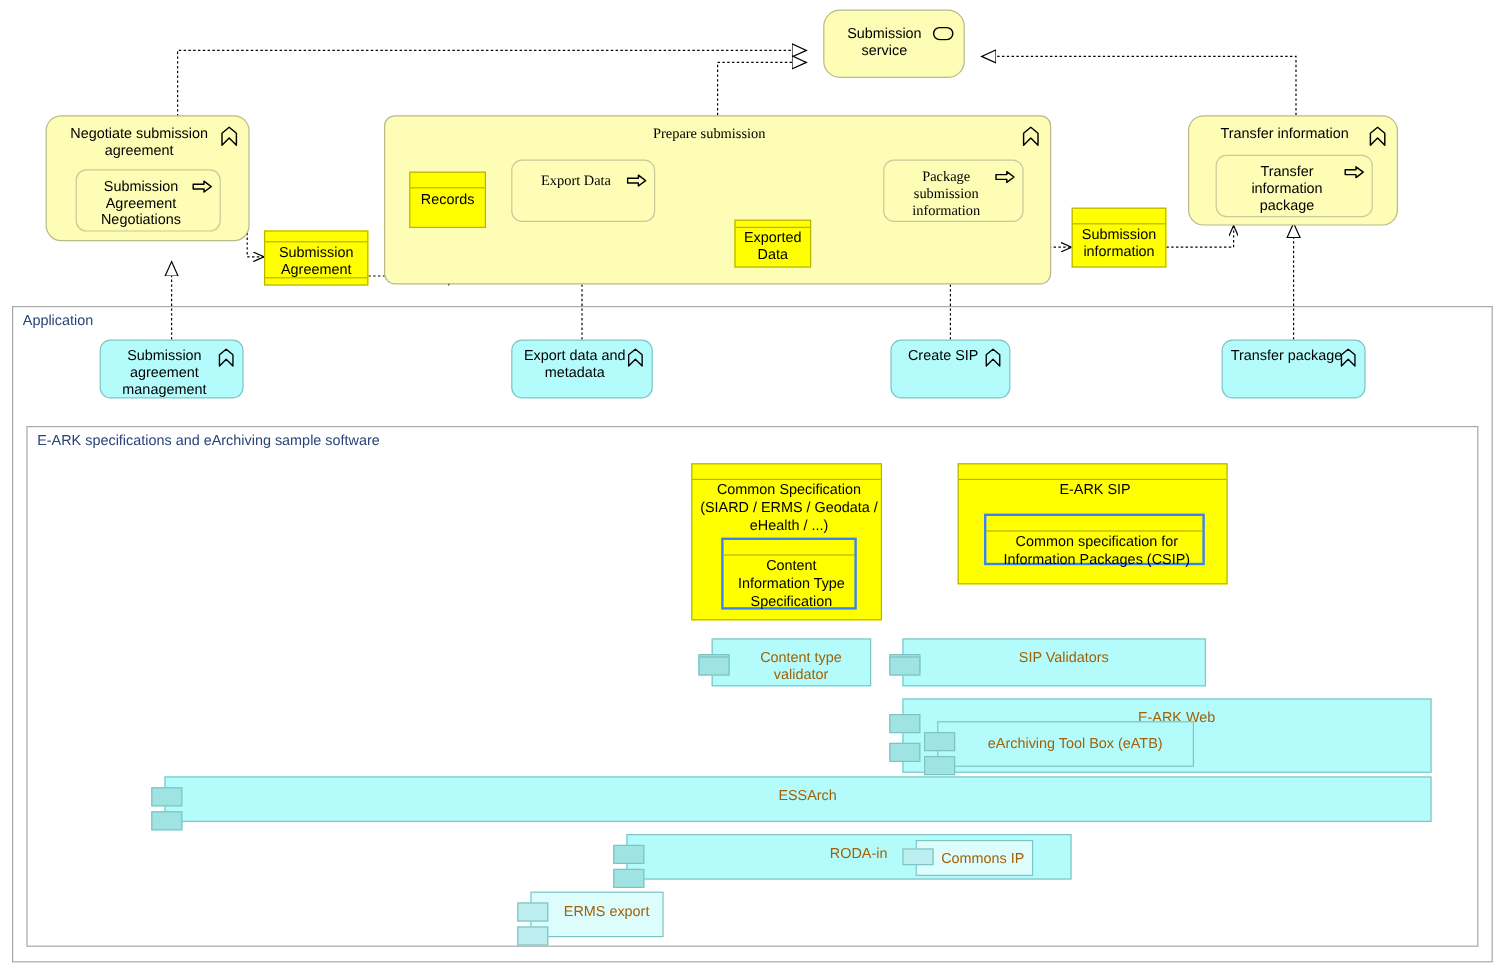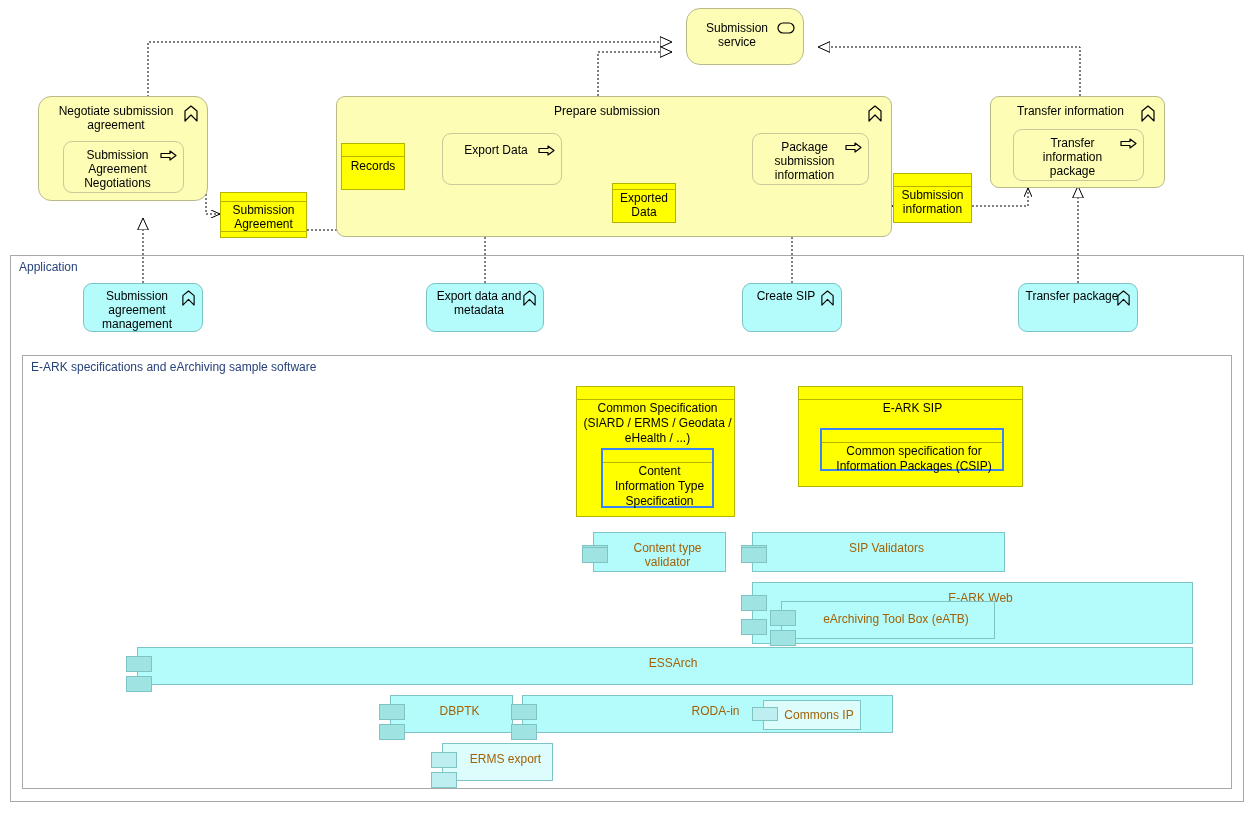--- a/index.html
+++ b/index.html
@@ -188,21 +188,21 @@
     <div class="abs biz-inner" style="left:24px;top:44px;width:121px;height:52px;">
       <div class="lbl" style="top:6px;left:6px;right:18px;">Submission Agreement Negotiations</div>
       <span class="ico" style="right:6px;top:8px;">
         <svg width="17" height="11" viewBox="0 0 17 11">
             <path d="M1,3.5 L10,3.5 L10,1 L16,5.5 L10,10 L10,7.5 L1,7.5 Z" fill="none" stroke="#000" stroke-width="1.2" stroke-linejoin="round"></path>
           </svg>
       </span>
     </div>
   </div>
 
-  <div class="abs biz" style="left:336px;top:96px;width:556px;height:141px;">
+  <div class="abs biz" style="left:320px;top:96px;width:556px;height:141px;font-family:Liberation Serif, serif;">
     <div class="lbl" style="top:7px;left:8px;right:22px;">Prepare submission</div>
     <span class="ico" style="right:8px;top:8px;">
       <svg width="16" height="17" viewBox="0 0 16 17">
           <path d="M2,16 L2,6 L8,1 L14,6 L14,16 L8,10 Z" fill="none" stroke="#000" stroke-width="1.2" stroke-linejoin="round"></path>
         </svg>
     </span>
 
     <div class="abs biz-inner" style="left:105px;top:36px;width:120px;height:52px;">
       <div class="lbl" style="top:9px;left:6px;right:18px;">Export Data</div>
       <span class="ico" style="right:6px;top:11px;">
@@ -215,21 +215,21 @@
     <div class="abs biz-inner" style="left:415px;top:36px;width:117px;height:52px;">
       <div class="lbl" style="top:6px;left:6px;right:18px;">Package submission information</div>
       <span class="ico" style="right:6px;top:8px;">
         <svg width="17" height="11" viewBox="0 0 17 11">
             <path d="M1,3.5 L10,3.5 L10,1 L16,5.5 L10,10 L10,7.5 L1,7.5 Z" fill="none" stroke="#000" stroke-width="1.2" stroke-linejoin="round"></path>
           </svg>
       </span>
     </div>
   </div>
 
-  <div class="abs biz" style="left:990px;top:96px;width:175px;height:92px;">
+  <div class="abs biz" style="left:990px;top:96px;width:175px;height:92px;border-radius:13px;">
     <div class="lbl" style="top:7px;left:8px;right:22px;">Transfer information</div>
     <span class="ico" style="right:8px;top:8px;">
       <svg width="16" height="17" viewBox="0 0 16 17">
           <path d="M2,16 L2,6 L8,1 L14,6 L14,16 L8,10 Z" fill="none" stroke="#000" stroke-width="1.2" stroke-linejoin="round"></path>
         </svg>
     </span>
     <div class="abs biz-inner" style="left:22px;top:32px;width:131px;height:52px;">
       <div class="lbl" style="top:6px;left:6px;right:18px;">Transfer information package</div>
       <span class="ico" style="right:6px;top:8px;">
         <svg width="17" height="11" viewBox="0 0 17 11">
@@ -344,25 +344,20 @@
       <div class="cname" style="left:16px;top:10px;">eArchiving Tool Box (eATB)</div>
     </div>
   </div>
 
   <div class="abs comp" style="left:137px;top:647px;width:1056px;height:38px;">
     <div class="tab t1" style="top:8px;"></div>
     <div class="tab t2" style="bottom:-8px;"></div>
     <div class="cname" style="left:16px;">ESSArch</div>
   </div>
 
-  <div class="abs comp" style="left:390px;top:695px;width:123px;height:38px;">
-    <div class="tab t1" style="top:8px;"></div>
-    <div class="tab t2" style="bottom:-8px;"></div>
-    <div class="cname" style="left:16px;">DBPTK</div>
-  </div>
 
   <div class="abs comp" style="left:522px;top:695px;width:371px;height:38px;">
     <div class="tab t1" style="top:8px;"></div>
     <div class="tab t2" style="bottom:-8px;"></div>
     <div class="cname" style="left:16px;">RODA-in</div>
     <div class="abs comp light" style="left:240px;top:4px;width:98px;height:30px;">
       <div class="tab t1" style="top:6px;height:14px;"></div>
       <div class="cname" style="left:14px;top:7px;">Commons IP</div>
     </div>
   </div>

